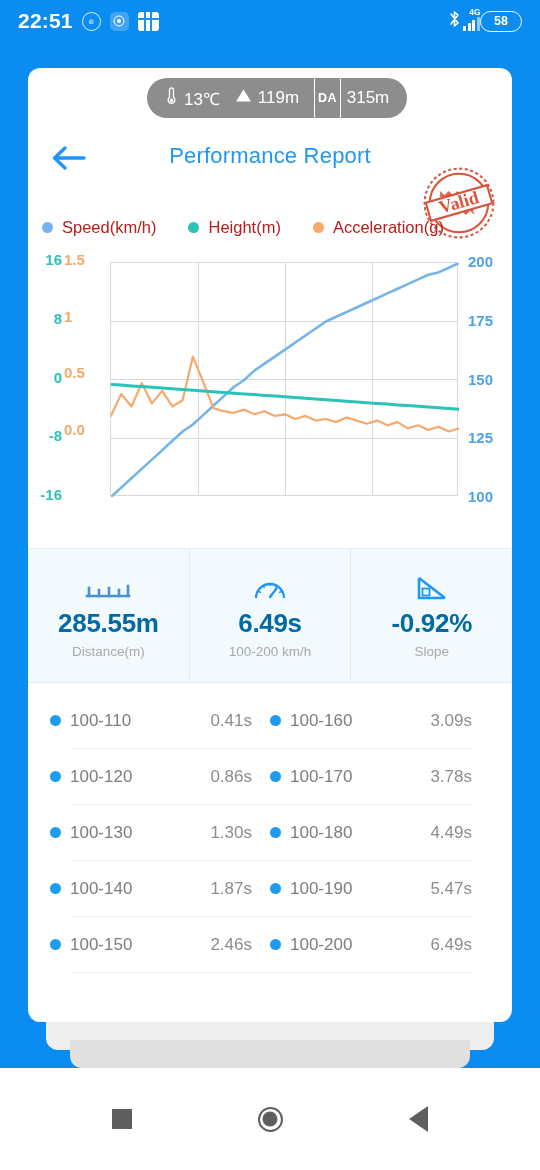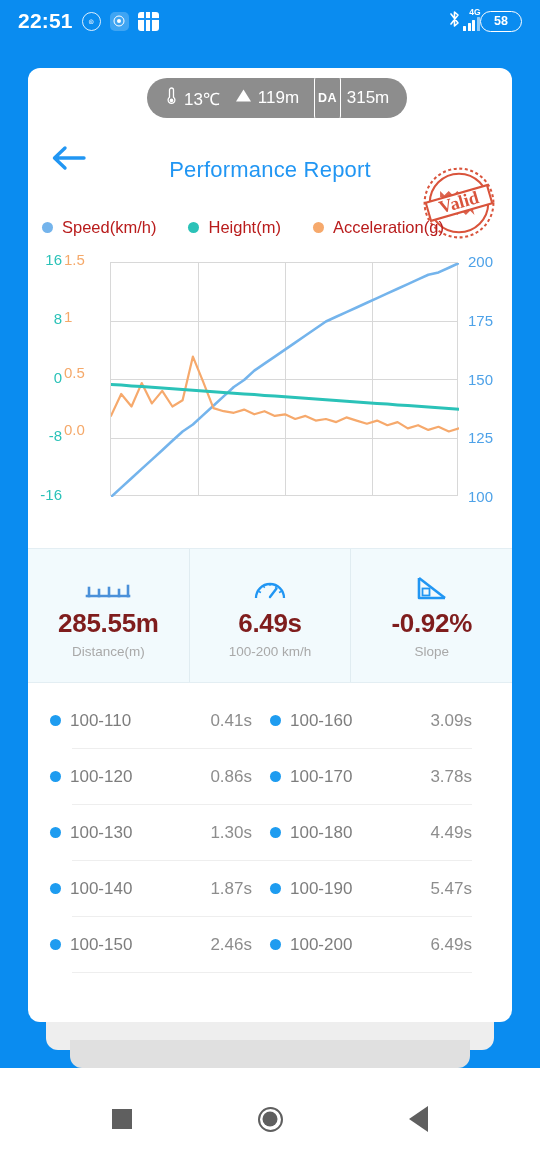--- a/index.html
+++ b/index.html
@@ -122,21 +122,21 @@
     position: absolute; top: 50px; left: 0;
     width: 484px; height: 78px;
   }
   #back-arrow {
     position: absolute; left: 18px; top: 18px;
     width: 46px; height: 44px;
     display: flex; align-items: center; justify-content: center;
     cursor: pointer;
   }
   #page-title {
-    position: absolute; left: 0; top: 39px; width: 484px;
+    position: absolute; left: 0; top: 25px; width: 484px;
     text-align: center;
     font-size: 22px; color: #2196f3;
     letter-spacing: .2px;
   }
   #valid-stamp {
     position: absolute; right: 10px; top: 42px;
     width: 86px; height: 86px;
   }
 
   
@@ -153,20 +153,21 @@
 
   
   #chart-zone {
     position: absolute; top: 186px; left: 0;
     width: 484px; height: 260px;
   }
   .axis-col {
     position: absolute; top: 0; height: 250px;
     display: flex; flex-direction: column; justify-content: space-between;
     font-size: 15px;
+    font-weight: bold;
   }
   #axis-height { left: 2px; width: 32px; text-align: right; color: #2bc2b8; }
   #axis-accel  { left: 36px; width: 34px; text-align: left; color: #f5a96a; }
   #axis-speed  { right: 2px; width: 42px; text-align: left; color: #4ea2e8; }
   .axis-col span { line-height: 1; }
   #axis-height span, #axis-accel span { transform: translateY(-2px); }
 
   #plot {
     position: absolute; left: 82px; top: 8px;
     width: 348px; height: 234px;
@@ -186,21 +187,21 @@
     border-bottom: 1px solid #e3eef3;
     display: flex;
   }
   .stat {
     flex: 1 1 0; position: relative;
     display: flex; flex-direction: column; align-items: center; justify-content: center;
     gap: 2px;
   }
   .stat + .stat { border-left: 1px solid #e0ecf1; }
   .stat-icon { height: 34px; display: flex; align-items: center; justify-content: center; }
-  .stat-value { font-size: 26px; font-weight: bold; color: #7f1d1d; letter-spacing: -.3px; }
+  .stat-value { font-size: 26px; font-weight: bold; color: #0369a1; letter-spacing: -.3px; }
   .stat-label { font-size: 13.5px; color: #a9a9a9; margin-top: 3px; }
 
   
   #table { position: absolute; top: 625px; left: 0; width: 484px; padding: 0 22px; }
   .trow { display: flex; align-items: center; height: 55px; }
   .thalf { flex: 1 1 0; display: flex; align-items: center; }
   .thalf + .thalf { }
   .tdot { width: 11px; height: 11px; border-radius: 50%; background: #1e9cf0; flex: none; margin-right: 9px; }
   .tlabel { font-size: 17px; color: #7d7d7d; }
   .tval { margin-left: auto; margin-right: 18px; font-size: 17px; color: #8d8d8d; }

